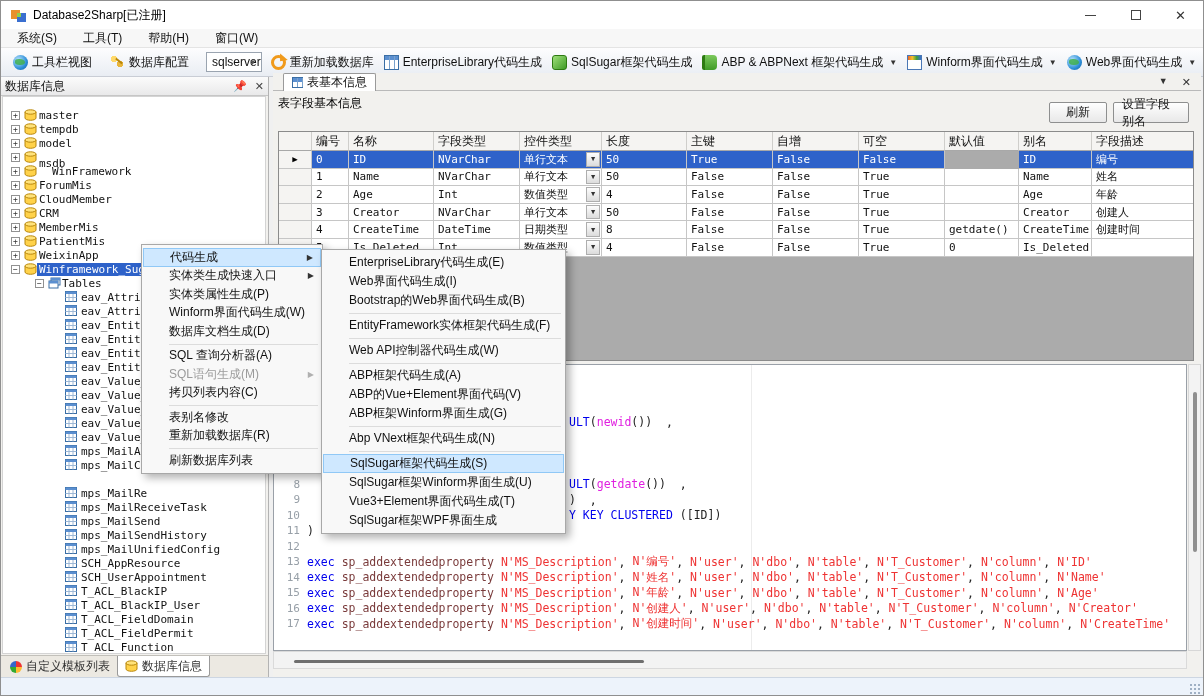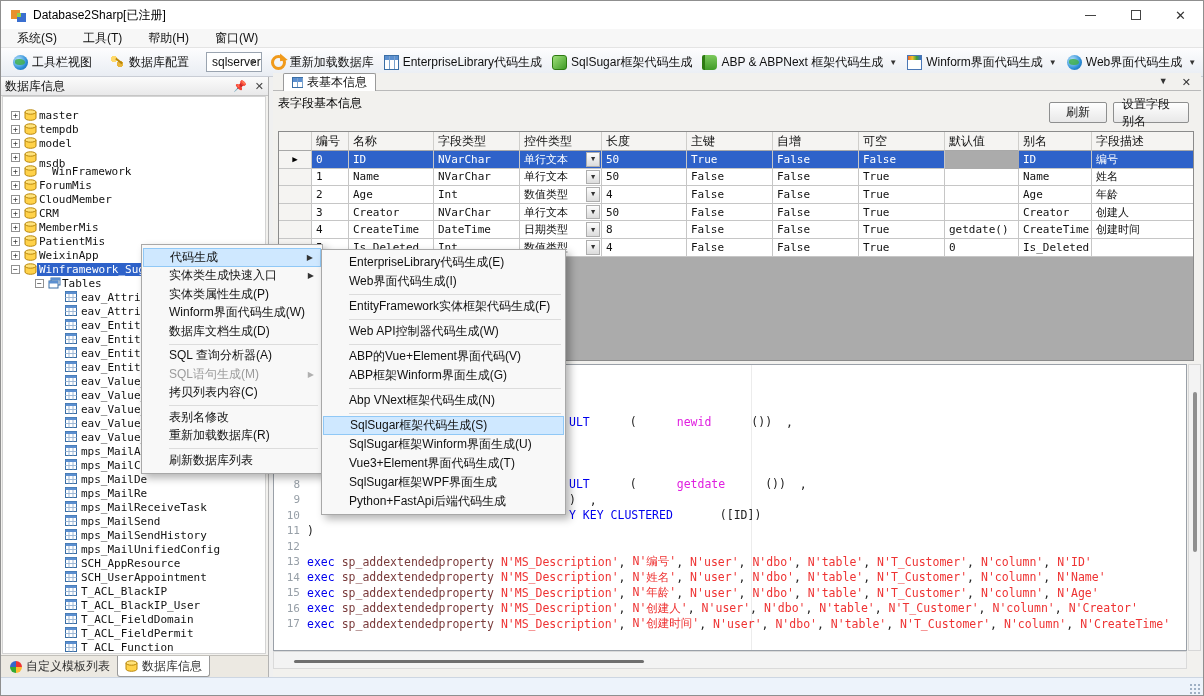--- a/index.html
+++ b/index.html
@@ -59,21 +59,21 @@
   .gsel .gc{background:#2e62c9;color:#fff;}
   .gselcol{background:#f5f4f2 !important;color:#000 !important;justify-content:center;font-size:9px;}
   .comboCell{position:relative;}
   .comboCell .dd{position:absolute;right:1px;top:1px;bottom:1px;width:14px;background:linear-gradient(#fdfdfd,#dcdcdc);border:1px solid #aeaeae;color:#333;font-size:7px;display:flex;align-items:center;justify-content:center;}
   
   .editor{position:absolute;left:0;top:291px;width:914px;height:287px;background:#fff;border:1px solid #9aa0a8;overflow:hidden;}
   .guide{position:absolute;left:477px;top:0;bottom:0;width:1px;background:#ececec;}
   .codeline{position:absolute;left:0;width:100%;height:15.5px;font-family:"DejaVu Sans Mono","Liberation Mono",monospace;font-size:11.5px;white-space:pre;display:flex;align-items:center;}
   .lnum{position:absolute;left:0;width:26px;text-align:right;color:#98a0a8;font-size:11px;}
   .ltext{position:absolute;left:33px;display:flex;align-items:center;}
-  .cut .ltext{left:295px;gap:40px;}
+  .cut .ltext{left:295px;}
   .tk-k{color:#0000ee;} .tk-s{color:#ee3333;} .tk-f{color:#e020e0;} .tk-p{color:#222;} .tk-pr{color:#7a3b3b;}
   .vscroll{position:absolute;right:0;top:291px;width:13px;height:287px;background:#f3f3f3;border:1px solid #d7d7d7;}
   .vthumb{position:absolute;left:4px;width:4px;background:#8f8f8f;border-radius:2px;}
   .hscroll{position:absolute;left:0;top:578px;width:914px;height:18px;background:#f3f3f3;border:1px solid #dadada;}
   .hthumb{position:absolute;top:8px;height:3px;background:#6e6e6e;border-radius:2px;}
   
   .statusbar{position:absolute;left:0;top:676px;width:100%;height:20px;background:#edf3fb;border-top:1px solid #cdd6e2;}
   .grip{position:absolute;right:2px;bottom:2px;width:12px;height:12px;
     background:radial-gradient(circle at 2px 2px,#9fb0c4 1px,transparent 1.5px) 0 0/4px 4px;}
   
@@ -325,27 +325,20 @@
               <line x1="8" y1="3" x2="8" y2="10.5" stroke="#9db8d6"></line>
               <line x1="0.5" y1="6.5" x2="11.5" y2="6.5" stroke="#9db8d6"></line>
             </svg></span><span class="nodelbl" style="position:absolute;left:76px;">mps_MailAt</span></div>
         <div class="titemrow" style="top: 361px; left: 0px; width: 100%;"><span style="position:absolute;left:62px;top:1px;"><svg width="12" height="11" viewBox="0 0 12 11">
               <rect x="0.5" y="0.5" width="11" height="10" fill="#fff" stroke="#3a6ea5"></rect>
               <rect x="0.5" y="0.5" width="11" height="2.5" fill="#5b8fd0"></rect>
               <line x1="4" y1="3" x2="4" y2="10.5" stroke="#9db8d6"></line>
               <line x1="8" y1="3" x2="8" y2="10.5" stroke="#9db8d6"></line>
               <line x1="0.5" y1="6.5" x2="11.5" y2="6.5" stroke="#9db8d6"></line>
             </svg></span><span class="nodelbl" style="position:absolute;left:76px;">mps_MailCo</span></div>
-        <div class="titemrow" style="top: 375px; left: 0px; width: 100%;"><span style="position:absolute;left:62px;top:1px;"><svg width="12" height="11" viewBox="0 0 12 11">
-              <rect x="0.5" y="0.5" width="11" height="10" fill="#fff" stroke="#3a6ea5"></rect>
-              <rect x="0.5" y="0.5" width="11" height="2.5" fill="#5b8fd0"></rect>
-              <line x1="4" y1="3" x2="4" y2="10.5" stroke="#9db8d6"></line>
-              <line x1="8" y1="3" x2="8" y2="10.5" stroke="#9db8d6"></line>
-              <line x1="0.5" y1="6.5" x2="11.5" y2="6.5" stroke="#9db8d6"></line>
-            </svg></span><span class="nodelbl" style="position:absolute;left:76px;">mps_MailDe</span></div>
         <div class="titemrow" style="top: 389px; left: 0px; width: 100%;"><span style="position:absolute;left:62px;top:1px;"><svg width="12" height="11" viewBox="0 0 12 11">
               <rect x="0.5" y="0.5" width="11" height="10" fill="#fff" stroke="#3a6ea5"></rect>
               <rect x="0.5" y="0.5" width="11" height="2.5" fill="#5b8fd0"></rect>
               <line x1="4" y1="3" x2="4" y2="10.5" stroke="#9db8d6"></line>
               <line x1="8" y1="3" x2="8" y2="10.5" stroke="#9db8d6"></line>
               <line x1="0.5" y1="6.5" x2="11.5" y2="6.5" stroke="#9db8d6"></line>
             </svg></span><span class="nodelbl" style="position:absolute;left:76px;">mps_MailRe</span></div>
         <div class="titemrow" style="top: 403px; left: 0px; width: 100%;"><span style="position:absolute;left:62px;top:1px;"><svg width="12" height="11" viewBox="0 0 12 11">
               <rect x="0.5" y="0.5" width="11" height="10" fill="#fff" stroke="#3a6ea5"></rect>
               <rect x="0.5" y="0.5" width="11" height="2.5" fill="#5b8fd0"></rect>
@@ -647,29 +640,35 @@
       </div>
     </div>
 
   <div class="popup submenu" id="codemenu" style="left:320px;top:248px;width:245px;">
       <div class="mitem">
         <span>EnterpriseLibrary代码生成(E)</span>
       </div>
       <div class="mitem">
         <span>Web界面代码生成(I)</span>
       </div>
+      <div class="mitem">
+        <span>Bootstrap的Web界面代码生成(B)</span>
+      </div>
       <div class="msep"></div>
       <div class="mitem">
         <span>EntityFramework实体框架代码生成(F)</span>
       </div>
       <div class="msep"></div>
       <div class="mitem">
         <span>Web API控制器代码生成(W)</span>
       </div>
       <div class="msep"></div>
+      <div class="mitem">
+        <span>ABP框架代码生成(A)</span>
+      </div>
       <div class="mitem">
         <span>ABP的Vue+Element界面代码(V)</span>
       </div>
       <div class="mitem">
         <span>ABP框架Winform界面生成(G)</span>
       </div>
       <div class="msep"></div>
       <div class="mitem">
         <span>Abp VNext框架代码生成(N)</span>
       </div>
@@ -679,18 +678,15 @@
       </div>
       <div class="mitem">
         <span>SqlSugar框架Winform界面生成(U)</span>
       </div>
       <div class="mitem">
         <span>Vue3+Element界面代码生成(T)</span>
       </div>
       <div class="mitem">
         <span>SqlSugar框架WPF界面生成</span>
       </div>
-      <div class="mitem">
-        <span>Python+FastApi后端代码生成</span>
-      </div>
     </div>
 
 </div>
 
 </body></html>

